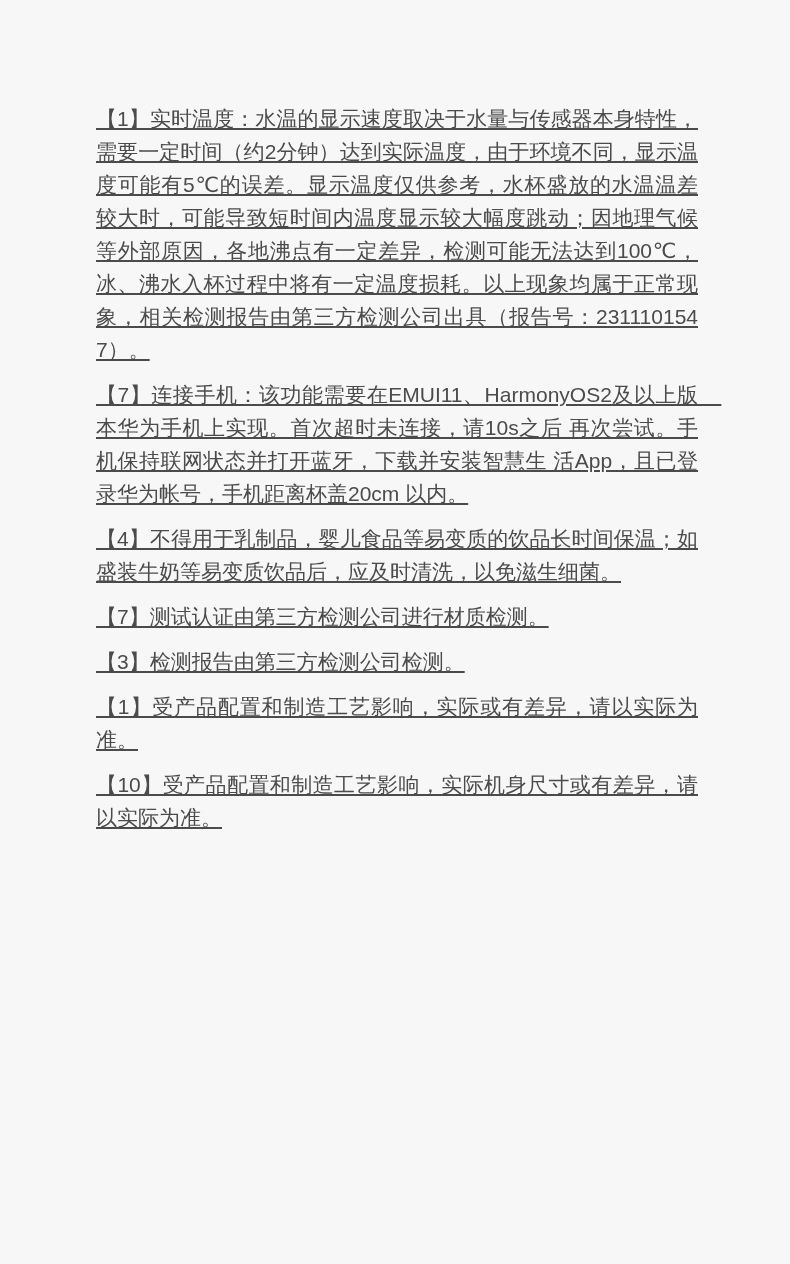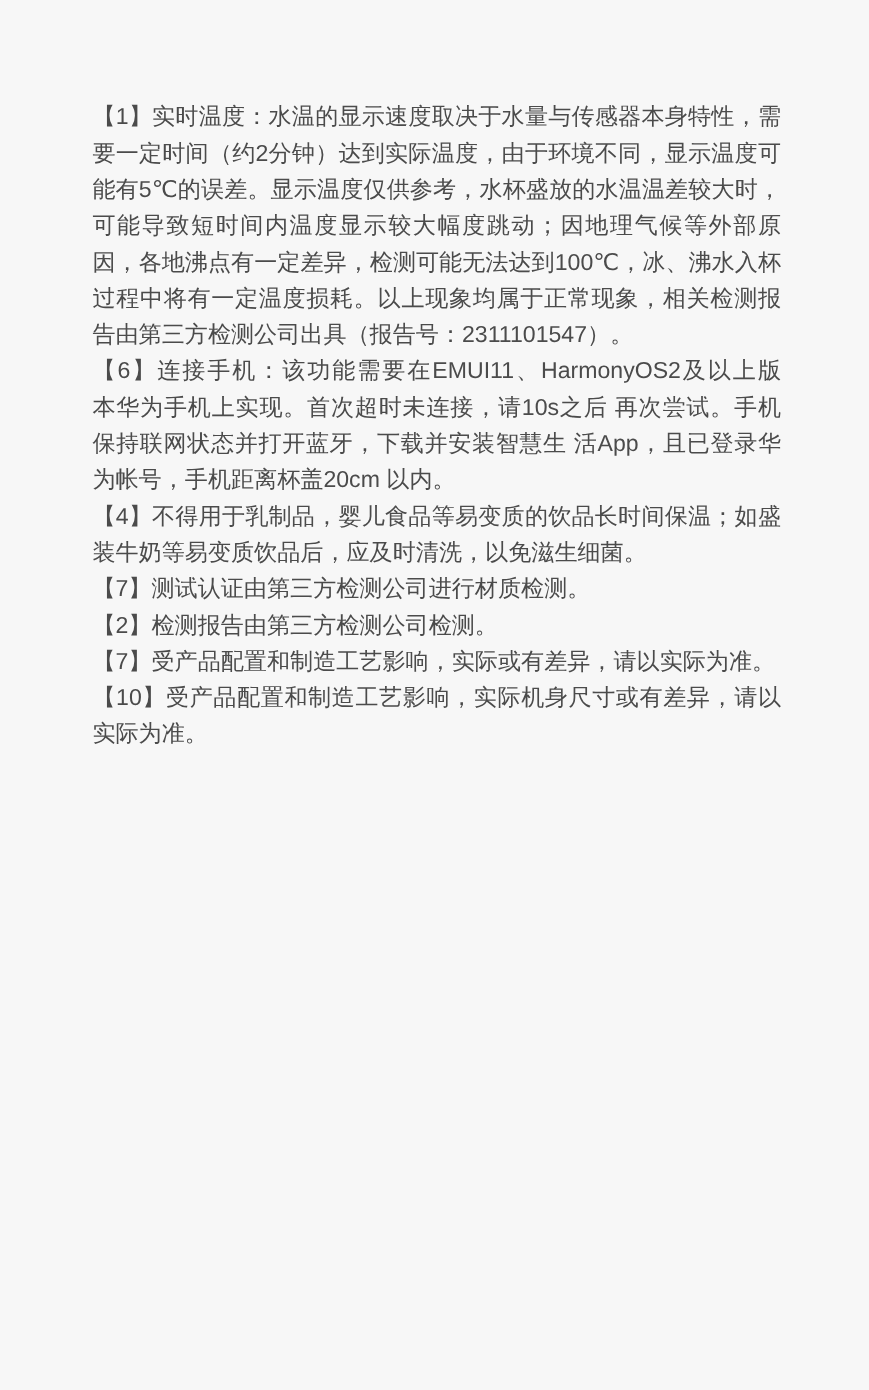--- a/index.html
+++ b/index.html
@@ -20,33 +20,34 @@
   }
   .doc {
     box-sizing: border-box;
     padding: 90px 80px 0 84px;
     color: #4b4b4b;
     font-size: 21px;
     line-height: 33px;
     text-align: justify;
   }
   .doc p {
-    margin: 0;
+    margin: 12px;
     padding: 0;
     white-space: pre-wrap;
     word-break: break-all;
+    text-decoration: underline;
   }
 </style>
 </head>
 <body>
 
 <div class="page">
   <div class="doc">
     <p>【1】实时温度：水温的显示速度取决于水量与传感器本身特性，需要一定时间（约2分钟）达到实际温度，由于环境不同，显示温度可能有5℃的误差。显示温度仅供参考，水杯盛放的水温温差较大时，可能导致短时间内温度显示较大幅度跳动；因地理气候等外部原因，各地沸点有一定差异，检测可能无法达到100℃，冰、沸水入杯过程中将有一定温度损耗。以上现象均属于正常现象，相关检测报告由第三方检测公司出具（报告号：2311101547）。</p>
-    <p>【6】连接手机：该功能需要在EMUI11、HarmonyOS2及以上版    本华为手机上实现。首次超时未连接，请10s之后 再次尝试。手机保持联网状态并打开蓝牙，下载并安装智慧生 活App，且已登录华为帐号，手机距离杯盖20cm 以内。</p>
+    <p>【7】连接手机：该功能需要在EMUI11、HarmonyOS2及以上版    本华为手机上实现。首次超时未连接，请10s之后 再次尝试。手机保持联网状态并打开蓝牙，下载并安装智慧生 活App，且已登录华为帐号，手机距离杯盖20cm 以内。</p>
     <p>【4】不得用于乳制品，婴儿食品等易变质的饮品长时间保温；如盛装牛奶等易变质饮品后，应及时清洗，以免滋生细菌。</p>
     <p>【7】测试认证由第三方检测公司进行材质检测。</p>
-    <p>【2】检测报告由第三方检测公司检测。</p>
-    <p>【7】受产品配置和制造工艺影响，实际或有差异，请以实际为准。</p>
+    <p>【3】检测报告由第三方检测公司检测。</p>
+    <p>【1】受产品配置和制造工艺影响，实际或有差异，请以实际为准。</p>
     <p>【10】受产品配置和制造工艺影响，实际机身尺寸或有差异，请以实际为准。</p>
 
   </div>
 </div>
 
 </body></html>

